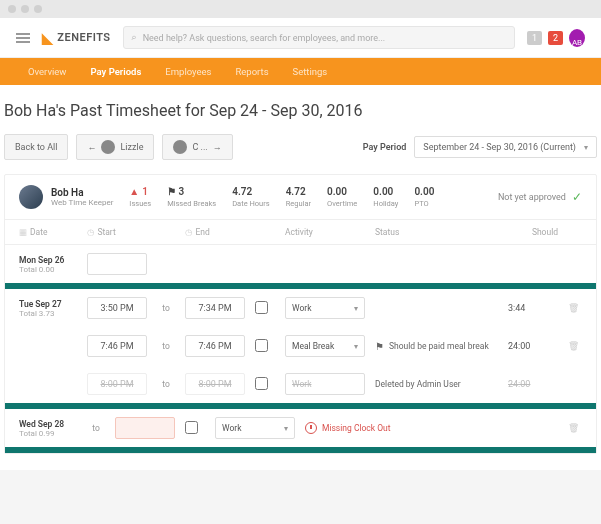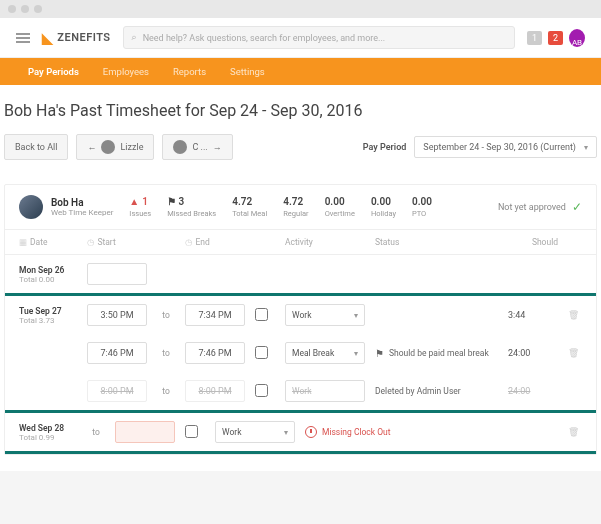--- a/index.html
+++ b/index.html
@@ -15,21 +15,21 @@
 .search-bar{flex:1;background:#f5f5f5;border:1px solid #e5e5e5;border-radius:3px;padding:5px 8px;display:flex;align-items:center;gap:6px;color:#aaa;font-size:9px}
 .top-actions{display:flex;align-items:center;gap:6px}
 .badge{background:#ccc;color:#fff;padding:2px 5px;border-radius:2px;font-size:9px}
 .badge.red{background:#e74c3c}
 .avatar-sm{width:16px;height:18px;border-radius:50%;background:#a21caf;display:flex;align-items:flex-end;justify-content:center;color:#fff;font-size:8px}
 .nav-tabs{background:#f7941e;display:flex;padding:0 16px}
 .nav-tab{padding:8px 12px;color:rgba(255,255,255,0.75);font-size:9.5px;cursor:pointer}
 .nav-tab.active{color:#fff;font-weight:600}
 .content{padding:16px 4px}
 .page-title{font-size:16px;font-weight:400;color:#444;margin-bottom:14px}
-.controls-row{display:flex;align-items:center;justify-content:space-between;margin-bottom:24px}
+.controls-row{display:flex;align-items:center;justify-content:space-between;margin-bottom:14px}
 .controls-left{display:flex;gap:8px}
 .btn{background:#f5f5f5;border:1px solid #ddd;padding:5px 10px;font-size:9px;color:#666;border-radius:2px;cursor:pointer;display:flex;align-items:center;gap:5px}
 .mini-avatar{width:14px;height:14px;border-radius:50%;background:#888}
 .controls-right{display:flex;align-items:center;gap:8px}
 .label-sm{font-size:9px;font-weight:600;color:#555}
 .select{background:#fff;border:1px solid #ddd;padding:5px 8px;font-size:9px;color:#666;border-radius:2px;display:flex;align-items:center;gap:8px}
 .card{border:1px solid #eee;border-radius:2px}
 .summary{display:flex;align-items:center;padding:10px 14px;border-bottom:1px solid #eee;gap:16px}
 .emp-info{display:flex;align-items:center;gap:8px}
 .emp-avatar{width:24px;height:24px;border-radius:50%;background:linear-gradient(135deg,#6b7a8f,#2c3e50)}
@@ -45,21 +45,21 @@
 .table-head{display:flex;padding:7px 14px;border-bottom:1px solid #eee;color:#aaa;font-size:8.5px;gap:10px}
 .col-date{width:58px;display:flex;align-items:center;gap:3px}
 .col-start{width:60px;display:flex;align-items:center;gap:3px}
 .col-to{width:18px}
 .col-end{width:60px;display:flex;align-items:center;gap:3px}
 .col-chk{width:20px}
 .col-activity{width:80px}
 .col-status{flex:1}
 .col-hours{width:50px;text-align:right}
 .col-del{width:14px}
-.day-block{border-bottom:3px solid #0f766e}
+.day-block{border-bottom:6px solid #0f766e}
 .entry-row{display:flex;align-items:center;padding:8px 14px;gap:10px;font-size:9px}
 .day-label{width:58px}
 .day-name{font-weight:600;color:#444;font-size:8.5px}
 .day-total{color:#aaa;font-size:8px}
 .time-input{width:60px;border:1px solid #ddd;padding:5px 6px;border-radius:2px;font-size:9px;color:#555;background:#fff;text-align:center}
 .time-input.highlight{border-color:#f7941e;color:#f7941e}
 .time-input.empty{background:#fdf0ed;border-color:#f5c6bb}
 .to-lbl{width:18px;text-align:center;color:#999;font-size:8.5px}
 .chk{width:20px}
 .chk input{cursor:pointer}
@@ -104,20 +104,21 @@
     <div class="top-actions">
       <span class="badge">1</span>
       <span class="badge red">2</span>
       <div class="avatar-sm">
           <span>AB</span>
         </div>
     </div>
   </div>
 
   <div class="nav-tabs">
+    <div class="nav-tab">Overview</div>
     <div class="nav-tab active">Pay Periods</div>
     <div class="nav-tab">Employees</div>
     <div class="nav-tab">Reports</div>
     <div class="nav-tab">Settings</div>
   </div>
 
   <div class="content">
     <h1 class="page-title">Bob Ha's Past Timesheet for Sep 24 - Sep 30, 2016</h1>
 
     <div class="controls-row">
@@ -160,21 +161,21 @@
               <span>1</span>
             </div>
           <div class="stat-lbl">Issues</div>
         </div>
         <div class="stat">
           <div class="stat-val"><span>⚑ </span><span>3</span></div>
           <div class="stat-lbl">Missed Breaks</div>
         </div>
         <div class="stat">
             <div class="stat-val">4.72</div>
-            <div class="stat-lbl">Total Meal</div>
+            <div class="stat-lbl">Date Hours</div>
           </div>
         <div class="stat">
             <div class="stat-val">4.72</div>
             <div class="stat-lbl">Regular</div>
           </div>
         <div class="stat">
             <div class="stat-val">0.00</div>
             <div class="stat-lbl">Overtime</div>
           </div>
         <div class="stat">

